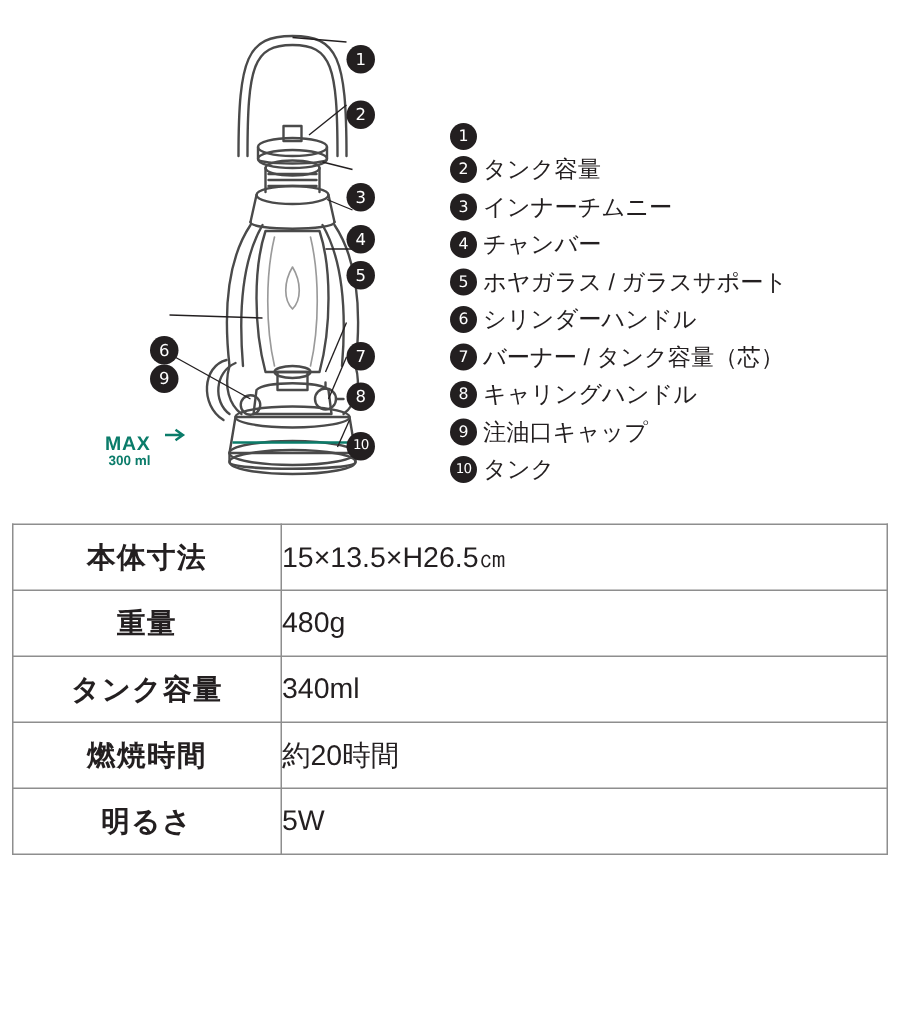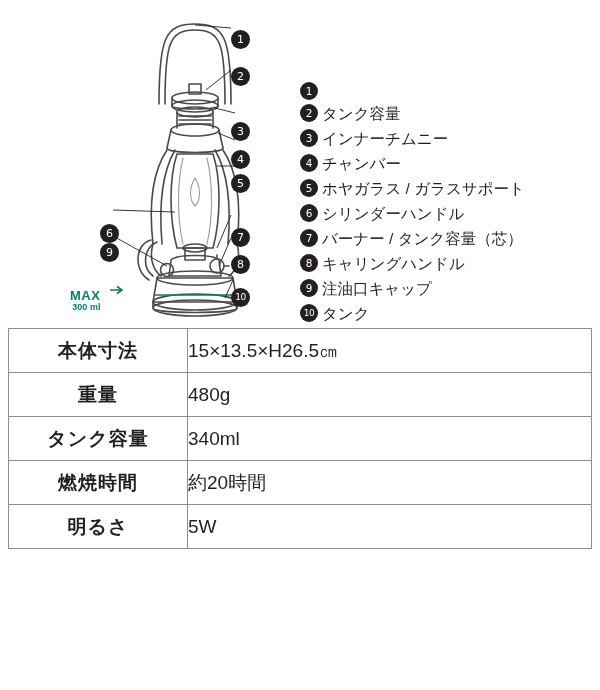--- a/index.html
+++ b/index.html
@@ -113,21 +113,21 @@
     letter-spacing: -0.5px;
   }
   .legend-text {
     font-family: "Liberation Sans", sans-serif;
   }
 
   
   .spec-table {
     position: absolute;
     left: 8px;
-    top: 328px;
+    top: 349px;
     width: 584px;
     border-collapse: collapse;
     table-layout: fixed;
   }
   .spec-table td {
     border: 1px solid #8e8e8e;
     height: 43px;
     padding: 0;
     vertical-align: middle;
   }

